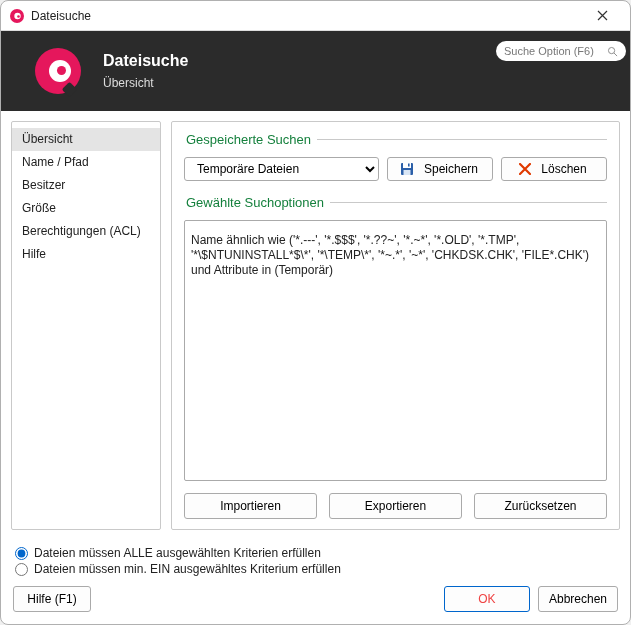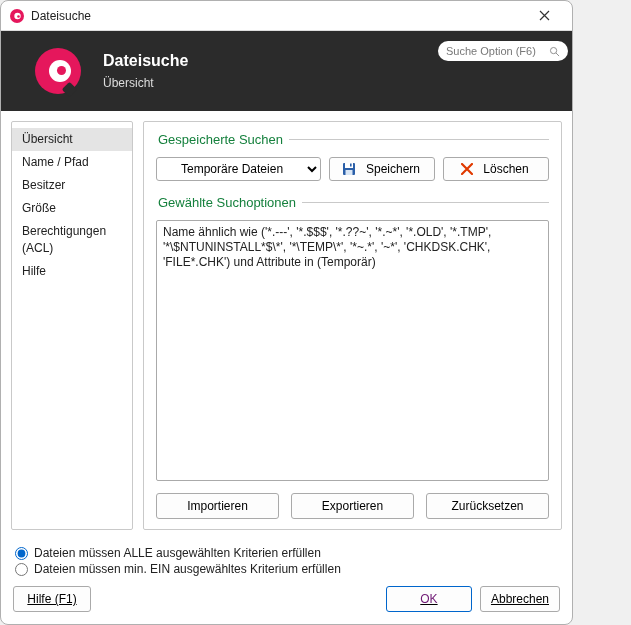--- a/index.html
+++ b/index.html
@@ -6,21 +6,21 @@
   body {
     margin: 0;
     font-family: "Segoe UI", Tahoma, sans-serif;
     font-size: 12px;
     background: #f0f0f0;
     width: 631px;
     height: 625px;
     overflow: hidden;
   }
   .window {
-    width: 573px;
+    width: 631px;
     height: 625px;
     background: #ffffff;
     border: 1px solid #b0b0b0;
     border-radius: 8px;
     display: flex;
     flex-direction: column;
     overflow: hidden;
   }
   .titlebar {
     height: 30px;
@@ -171,42 +171,42 @@
     gap: 8px;
     align-items: center;
   }
   select.combo {
     flex: 1;
     height: 24px;
     border: 1px solid #aaa;
     border-radius: 3px;
     background: #fff;
     font-size: 12px;
-    padding: 0 20px;
+    padding: 0 8px;
   }
   .btn {
     height: 24px;
     border: 1px solid #aaa;
     border-radius: 3px;
     background: #fdfdfd;
     font-size: 12px;
     display: inline-flex;
     align-items: center;
     justify-content: center;
     gap: 10px;
     cursor: pointer;
     padding: 12px 10px;
   }
   .btn.icon-btn { width: 106px; padding: 0 10px 0 8px;}
   .criteria-box {
     flex: 1;
     border: 1px solid #aaa;
     border-radius: 2px;
     background: #fff;
-    padding: 4px 6px;
+    padding: 12px 6px;
     font-size: 12px;
     color: #222;
     overflow: auto;
     line-height: 15px;
   }
   .lower-btns {
     display: flex;
     gap: 12px;
   }
   .lower-btns .btn { flex: 1; }
@@ -224,27 +224,26 @@
   }
   .radios input[type=radio] {
     accent-color: #0066cc;
     margin: 0;
   }
   .footer {
     display: flex;
     align-items: center;
     padding: 6px 12px 12px 12px;
     gap: 8px;
-    text-decoration: underline;
   }
   .footer .spacer { flex: 1; }
   .footer .btn { min-width: 78px; }
   .footer .btn.primary {
     border: 1px solid #0066cc;
-    color: #701a75;
+    color: #ef4444;
     min-width: 86px;
   }
   svg { display: block; }
 </style>
 </head>
 <body>
 
 <div class="window">
 
   <div class="titlebar">

